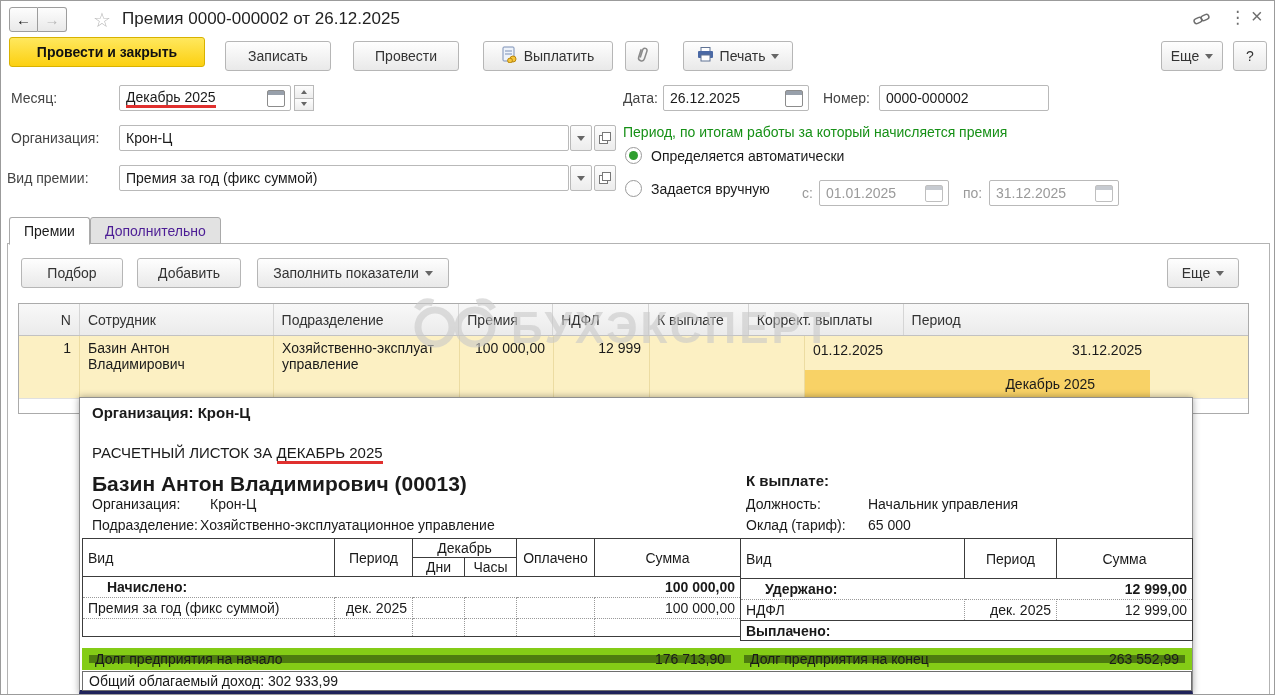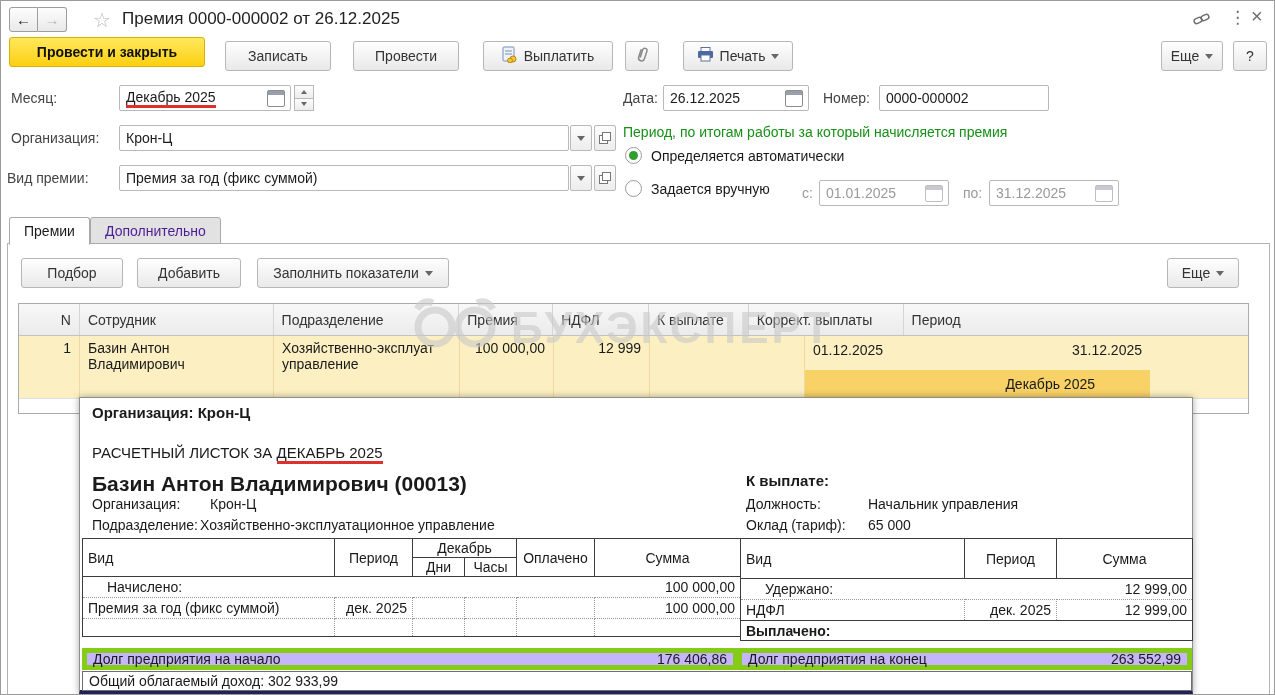--- a/index.html
+++ b/index.html
@@ -64,27 +64,27 @@
   .wm{position:absolute;left:408px;top:296px;z-index:4;display:flex;align-items:center;gap:10px;color:#c9c9c9;opacity:.6;font-weight:bold;font-size:44px;letter-spacing:3px;pointer-events:none;}
 
   
   .pays{position:absolute;left:78px;top:396px;width:1114px;height:297px;background:#fff;border:1px solid #8f8f8f;border-bottom:4px solid #20235a;box-sizing:border-box;z-index:10;box-shadow:0 0 7px rgba(0,0,0,.35);}
   .pays .abs{position:absolute;white-space:nowrap;}
   .b{font-weight:bold;}
   .fs15{font-size:15px;}
   .ptable{position:absolute;border-collapse:collapse;table-layout:fixed;font-size:14px;border:1px solid #3c3c3c;}
   .ptable td{padding:1px 5px;overflow:hidden;white-space:nowrap;box-sizing:border-box;height:19px;}
   .ptable tr.hd td{border:1px solid #3c3c3c;text-align:center;}
-  .ptable tr.tot td{border-top:1px solid #3c3c3c;font-weight:normal;height:21px;padding-left:24px;}
+  .ptable tr.tot td{border-top:1px solid #3c3c3c;font-weight:bold;height:21px;padding-left:24px;}
   .ptable tr.itm td{border:1px dotted #9a9a9a;height:21px;}
   .ptable tr.emp td{border:1px dotted #9a9a9a;height:18px;}
   .ptable tr.paidr td{border-top:1px solid #3c3c3c;font-weight:bold;height:20px;}
   .r{text-align:right;}
   .l{text-align:left!important;}
-  .dbox{position:absolute;height:22px;border:5px solid #84cc16;box-sizing:border-box;display:flex;align-items:center;justify-content:space-between;padding:0 6px;background:#c4b5fd;}
+  .dbox{position:absolute;height:22px;border:7px solid #84cc16;box-sizing:border-box;display:flex;align-items:center;justify-content:space-between;padding:0 6px;background:#4d7c0f;}
   .tbox{position:absolute;height:20px;border:1px solid #6e6e6e;box-sizing:border-box;display:flex;align-items:center;padding:0 6px;background:#fff;}
 </style>
 </head>
 <body>
 
 <div class="screen">
 
   <div class="navgrp">
     <div class="navbtn first">
         <span>←</span>
@@ -380,21 +380,21 @@
         <td class="r">12 999,00</td>
       </tr>
       <tr class="paidr">
         <td colspan="3">Выплачено:</td>
       </tr>
     </tbody>
       </table>
 
     <div class="dbox" style="left:2px;top:250px;width:656px;">
       <span>Долг предприятия на начало</span>
-      <span>176 406,86</span>
+      <span>176 713,90</span>
     </div>
     <div class="dbox" style="left:657px;top:250px;width:455px;">
       <span>Долг предприятия на конец</span>
       <span>263 552,99</span>
     </div>
     <div class="tbox" style="left:2px;top:273px;width:1110px;">
       <span>Общий облагаемый доход: 302 933,99</span>
     </div>
   </div>
 

